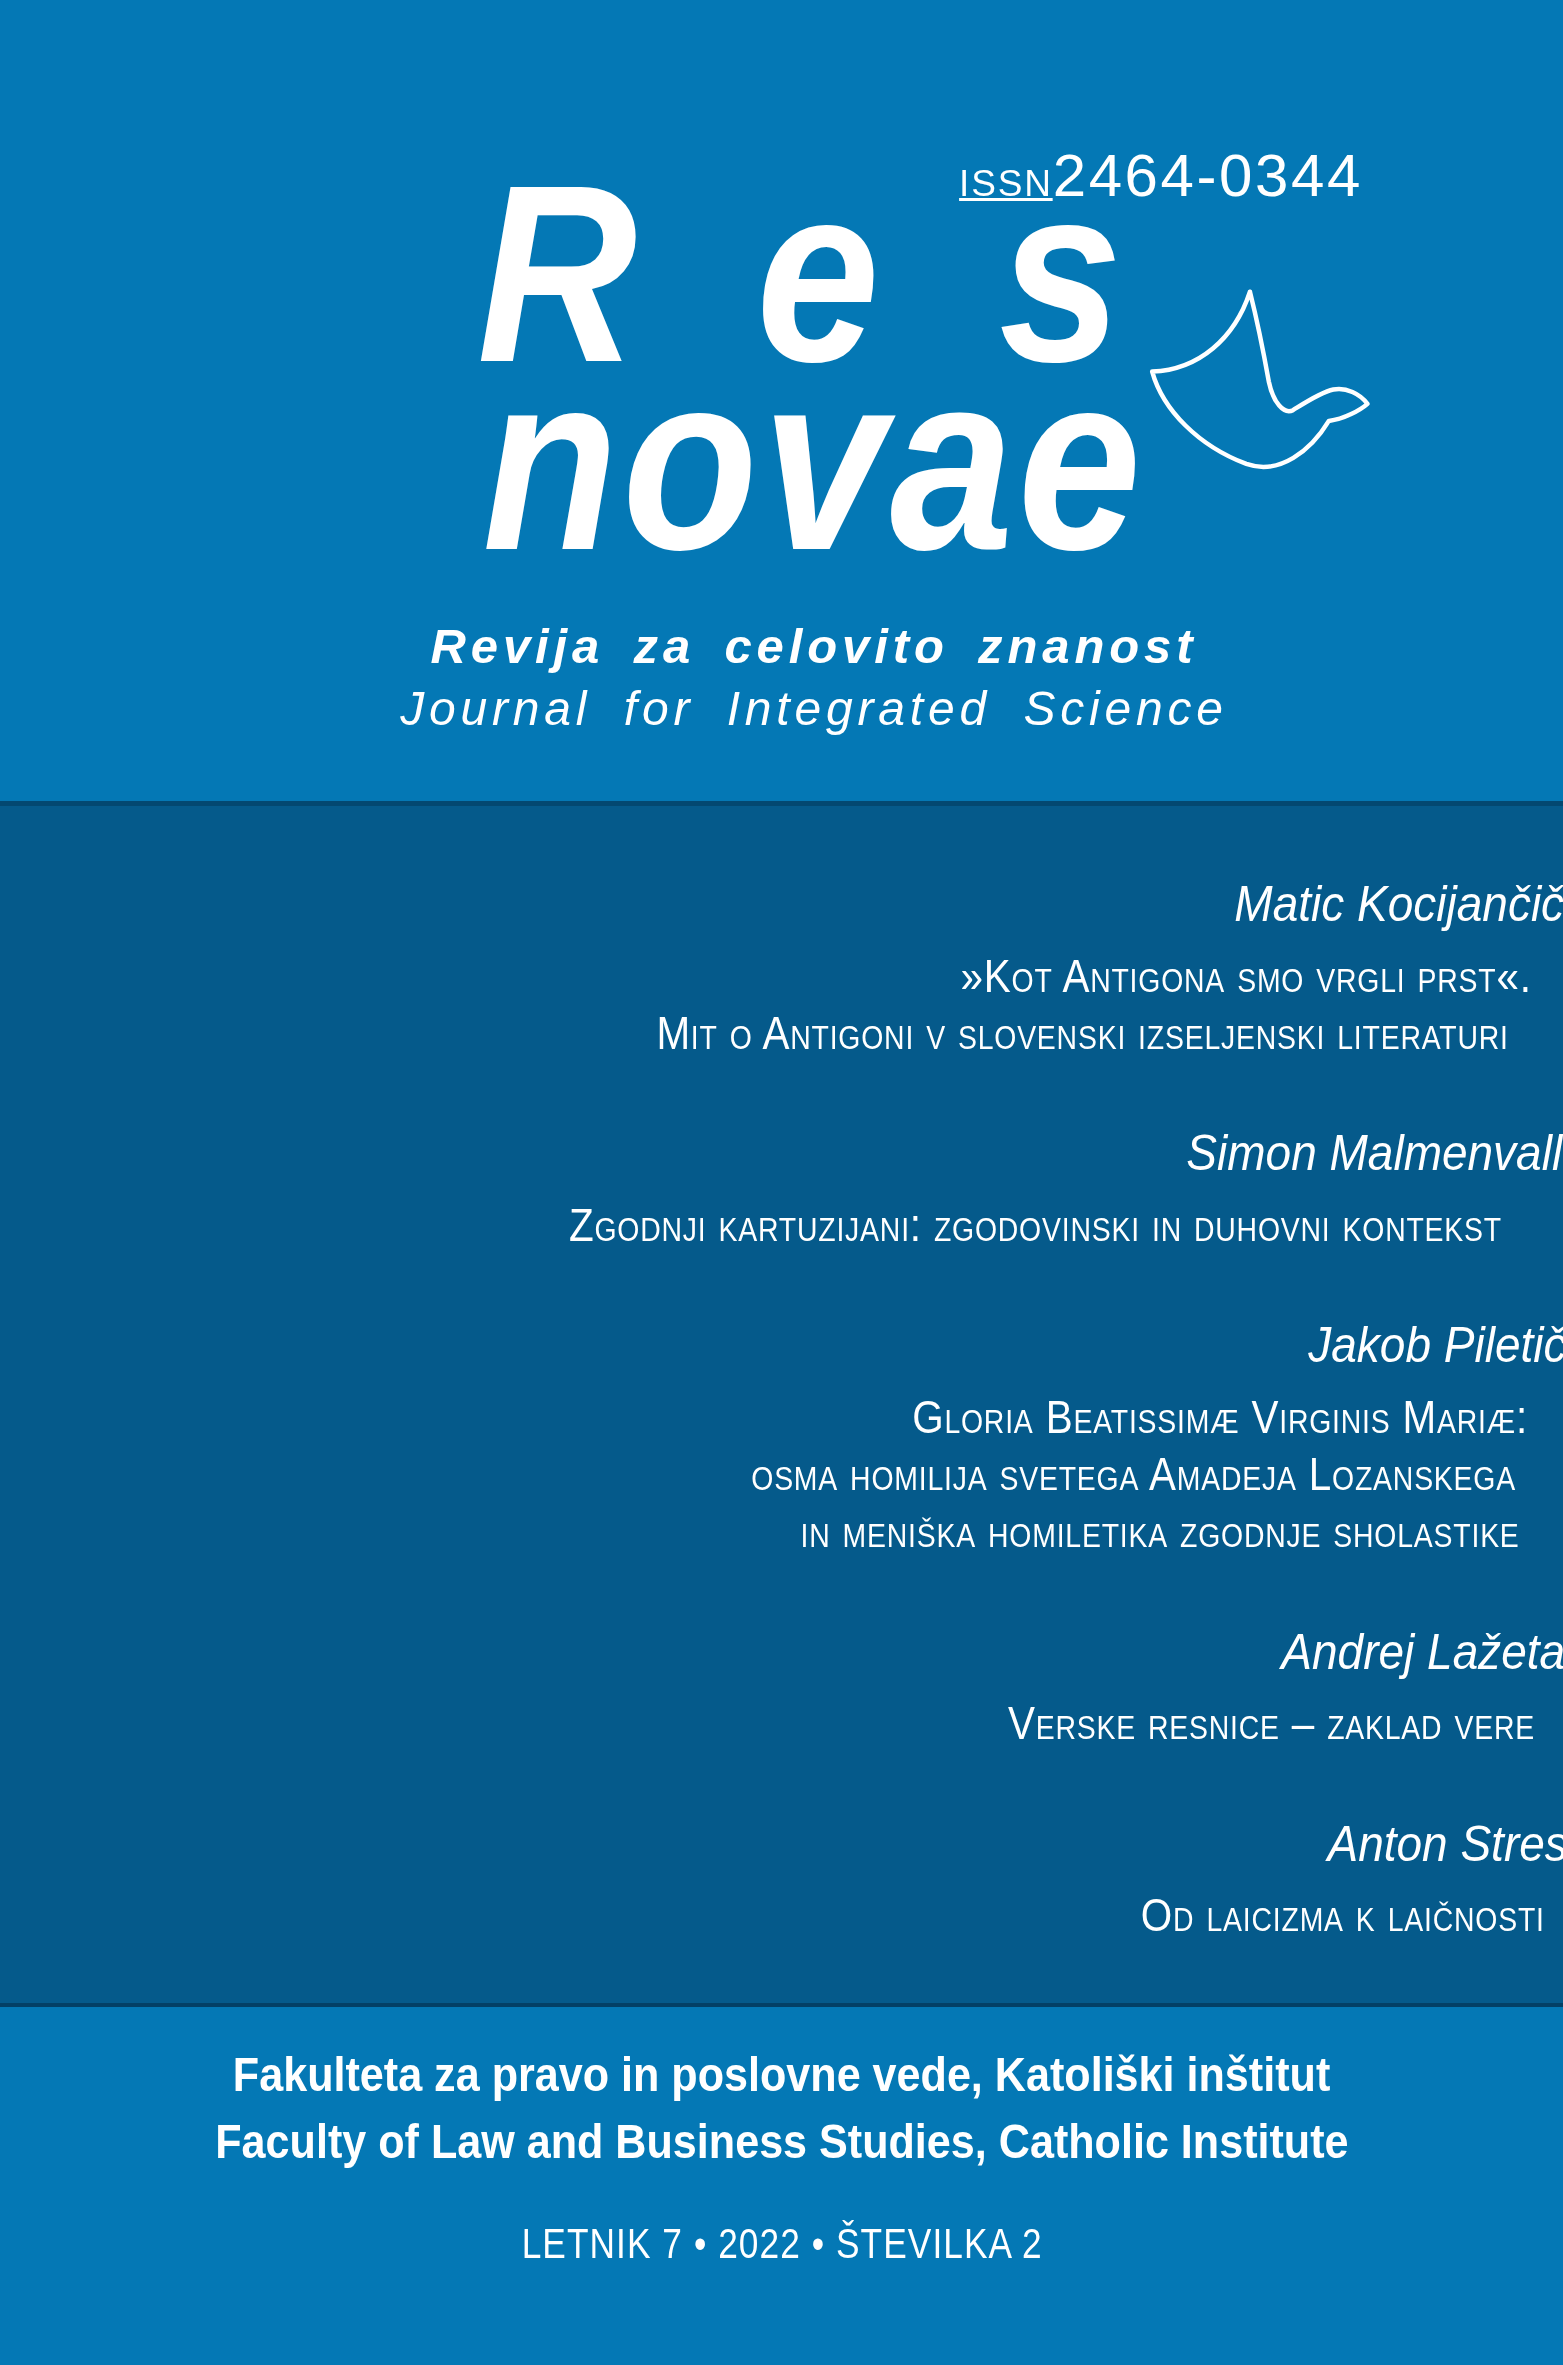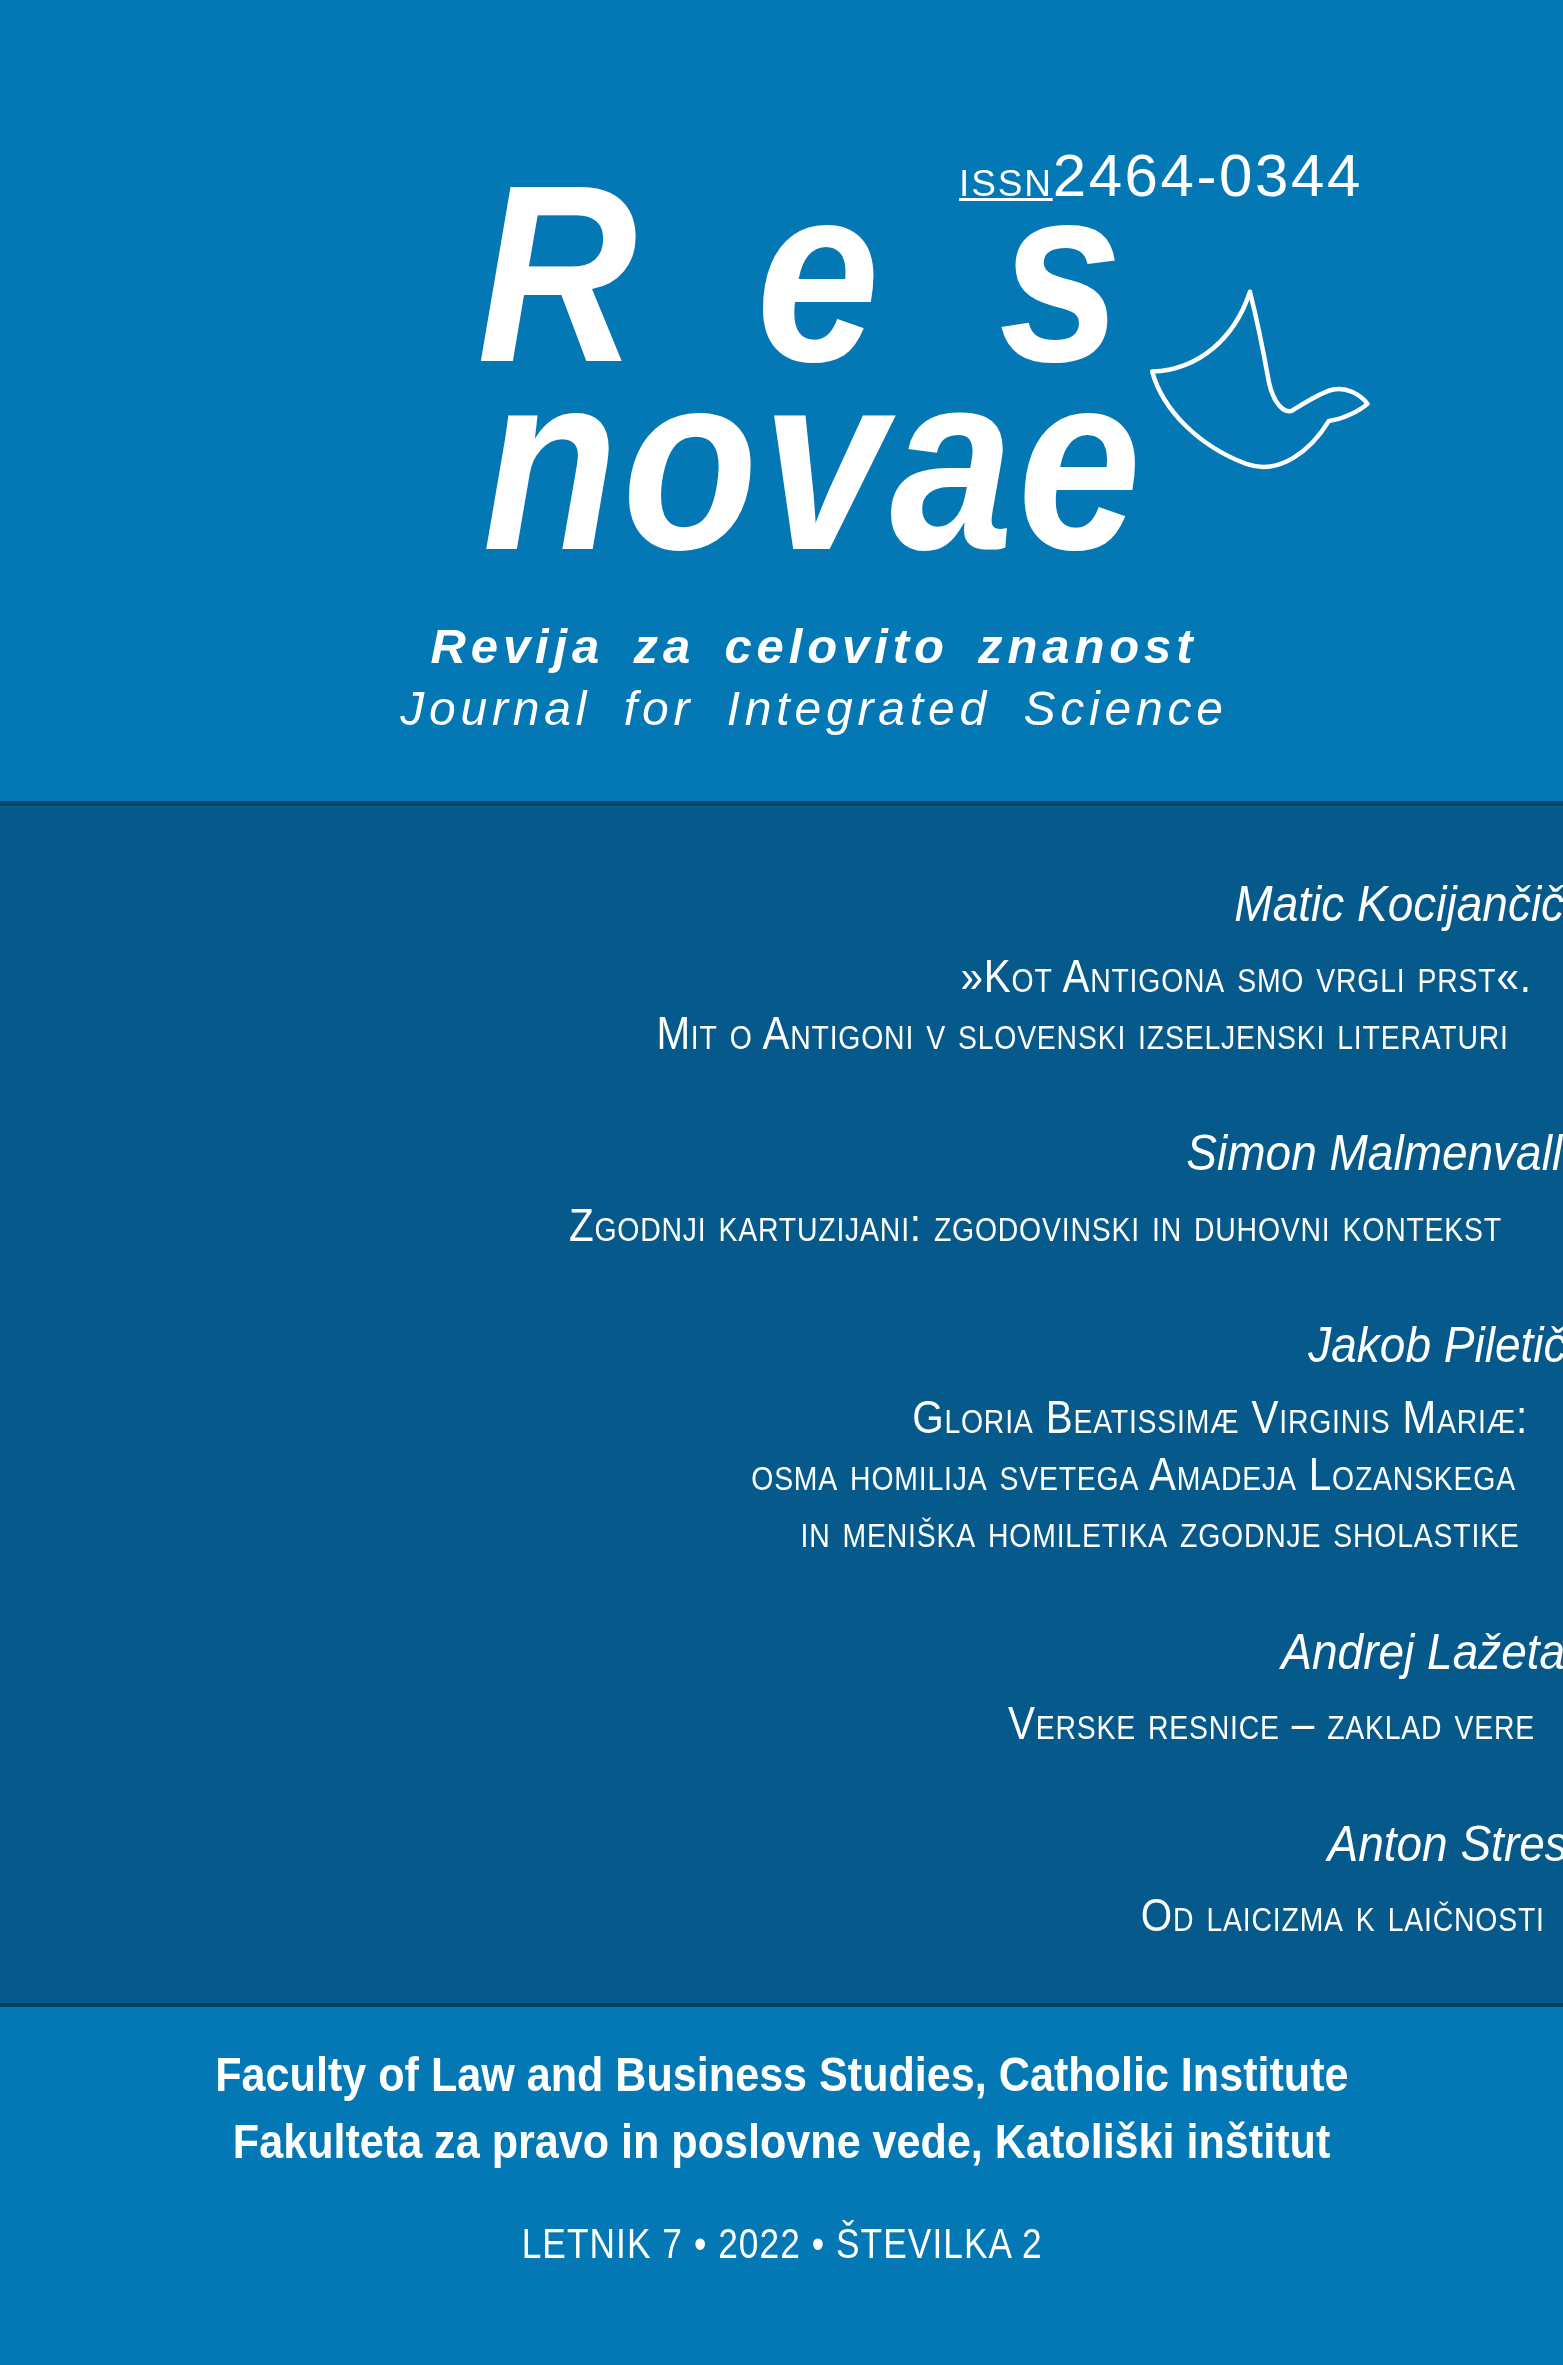--- a/index.html
+++ b/index.html
@@ -128,24 +128,24 @@
       <div class="article">
         <div class="author"><span>Anton Stres</span></div>
         <div class="title-line"><span>Od laicizma k laičnosti</span></div>
       </div>
 
     </div>
   </div>
 
   <div class="band band-bottom">
     <div class="publisher">
-      <span>Faculty of Law and Business Studies, Catholic Institute</span>
+      <span>Fakulteta za pravo in poslovne vede, Katoliški inštitut</span>
     </div>
     <div class="publisher">
-      <span>Fakulteta za pravo in poslovne vede, Katoliški inštitut</span>
+      <span>Faculty of Law and Business Studies, Catholic Institute</span>
     </div>
     <div class="volume">
       <span>LETNIK 7 • 2022 • ŠTEVILKA 2</span>
     </div>
   </div>
 
 </div>
 
 
 </body></html>

